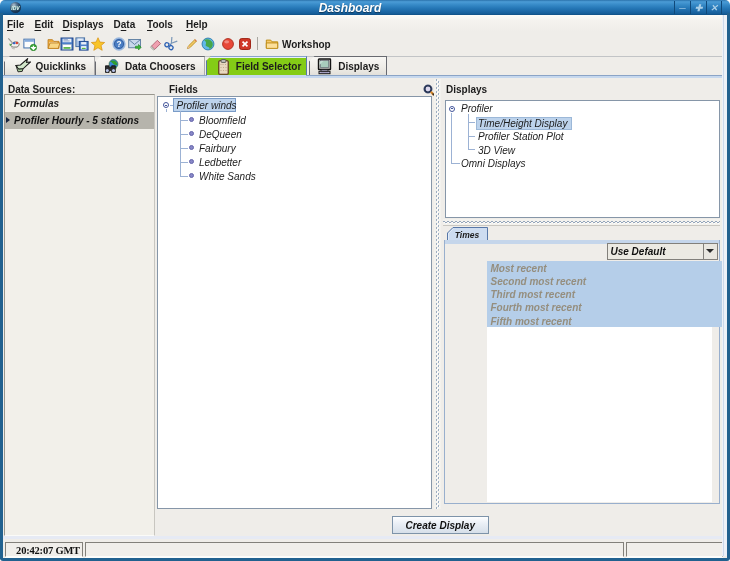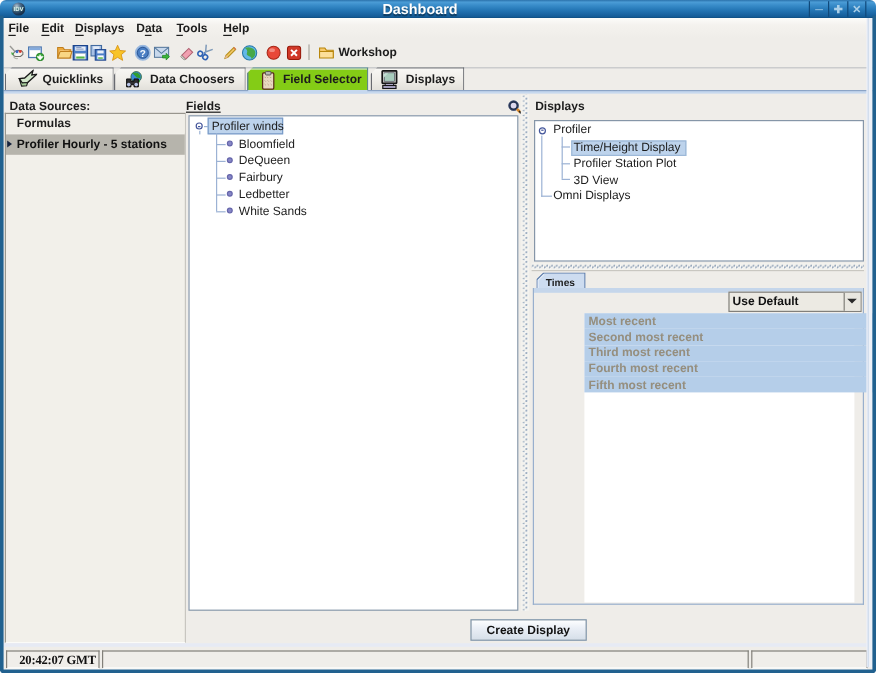--- a/index.html
+++ b/index.html
@@ -1,17 +1,17 @@
 <!DOCTYPE html>
 <html><head>
 <meta charset="utf-8">
 <style>
 * { margin:0; padding:0; box-sizing:border-box; }
 html,body { width:730px; height:561px; background:#ffffff; font-family:"Liberation Sans", sans-serif; overflow:hidden; }
-.abs { position:absolute; }
+.abs { position:absolute;font-style:italic; }
 #win { position:absolute; left:0; top:0; width:730px; height:561px; }
 
 
 #titlebar { left:0; top:0; width:730px; height:15px;
   background:linear-gradient(to bottom,#2b72ab 0%,#4b9cd6 12%,#3a8dca 28%,#2577b6 55%,#1b66a4 78%,#135a95 95%,#0d4878 100%);
   border-radius:5px 5px 0 0; }
 #title-text { position:absolute; left:0; top:1px; width:700px; text-align:center; color:#fff; font-size:12px; font-weight:bold; text-shadow:0 1px 1px rgba(0,0,0,0.45); }
 #win-icon { position:absolute; left:10px; top:2px; width:11px; height:11px; border-radius:50%;
   background:radial-gradient(circle at 35% 30%, #b9c7d4 0%, #51708e 30%, #1e3a58 60%, #0a1a30 100%); }
 #win-icon:after { content:"IDV"; position:absolute; left:0px; top:3px; width:11px; text-align:center; font-size:5px; font-weight:bold; color:#e8eef4; text-shadow:0 0 1px #4a7; }
@@ -278,21 +278,21 @@
   </div>
   <div id="tab-band" class="abs"></div>
   <div id="tab-band-gap" class="abs"></div>
 
   <span class="hdr" style="left:8px; top:83.5px;">Data Sources:</span>
   <div id="ds-box" class="abs"></div>
   <div id="ds-row1" class="abs">Formulas</div>
   <div id="ds-row2" class="abs">Profiler Hourly - 5 stations</div>
   <div id="ds-arrow" class="abs"></div>
 
-  <span class="hdr" style="left:155px; top:83.5px;text-decoration:underline;">Fields</span>
+  <span class="hdr" style="left:169px; top:83.5px;">Fields</span>
   <span id="f-mag" class="abs"><svg viewBox="0 0 12 12">
         <circle cx="4.6" cy="4.6" r="3.1" fill="#dcd8ee" stroke="#22304e" stroke-width="1.7"></circle>
         <circle cx="4.6" cy="4.6" r="3.7" fill="none" stroke="#44547a" stroke-width="0.5"></circle>
         <line x1="7.2" y1="7.2" x2="10" y2="10" stroke="#d8882a" stroke-width="2.1"></line>
         <line x1="8.8" y1="8.8" x2="10.6" y2="10.6" stroke="#2a2a2a" stroke-width="1.2"></line>
       </svg></span>
   <div id="f-box" class="abs">
     <span class="handle" style="left:5px; top:5px;"></span>
     <div class="tree-line" style="left:8px; top:12px; width:1px; height:3px;"></div>
     <div class="tree-line" style="left:12px; top:8px; width:4px; height:1px;"></div>

